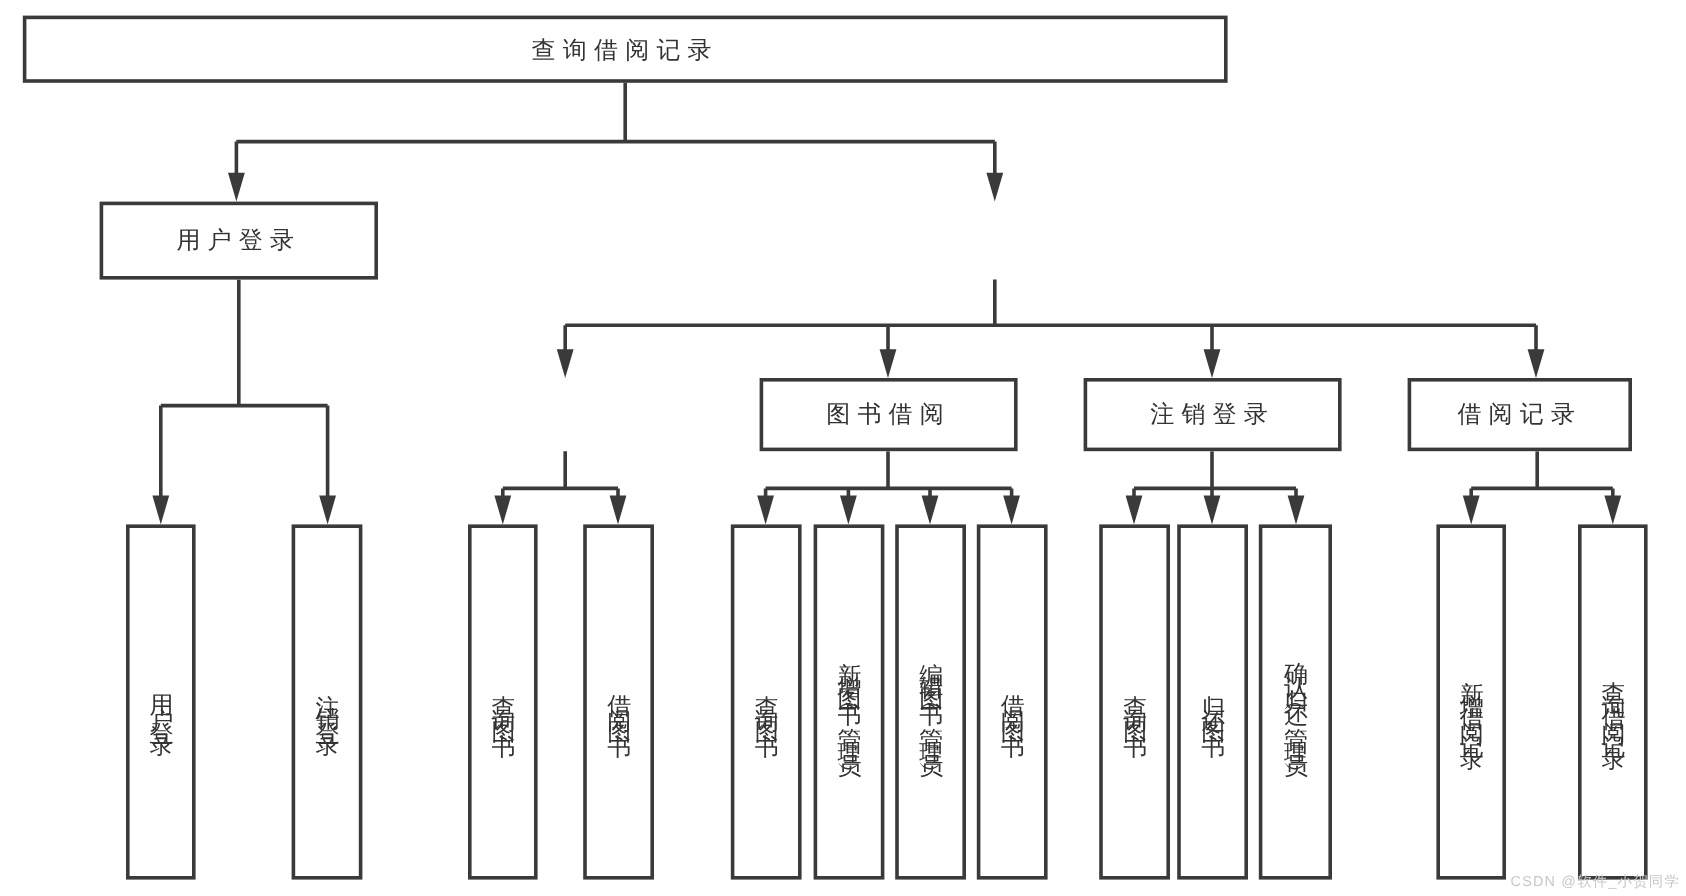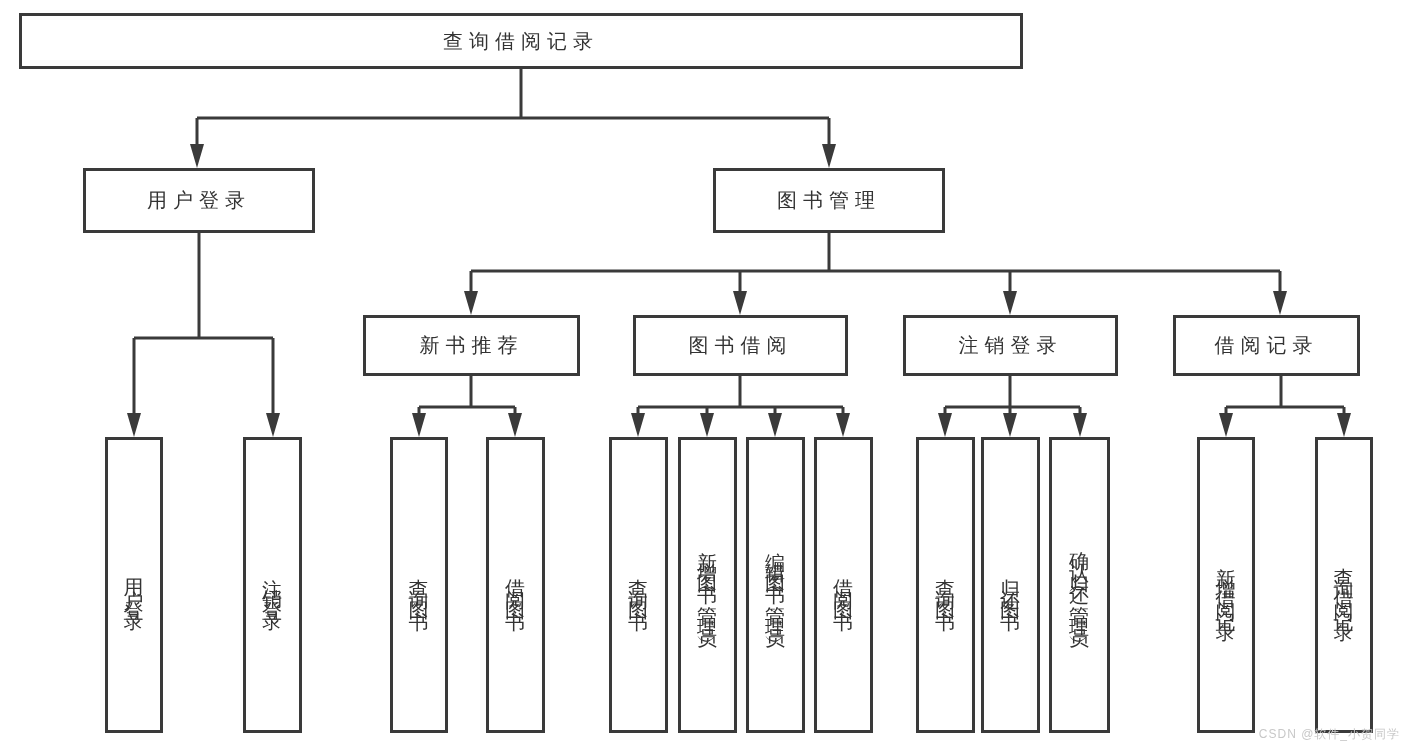--- a/index.html
+++ b/index.html
@@ -86,27 +86,21 @@
     <polygon points="1337,413 1351,413 1344,437"></polygon>
   </svg>
 
   <div class="box h" style="left:19px;top:13px;width:1004px;height:56px">
     <span>查询借阅记录</span>
   </div>
 
   <div class="box h" style="left:83px;top:168px;width:232px;height:65px">
     <span>用户登录</span>
   </div>
-  <div class="box h" style="left:713px;top:168px;width:232px;height:65px">
-    <span>图书管理</span>
-  </div>
 
-  <div class="box h" style="left:363px;top:315px;width:217px;height:61px">
-    <span>新书推荐</span>
-  </div>
   <div class="box h" style="left:633px;top:315px;width:215px;height:61px">
     <span>图书借阅</span>
   </div>
   <div class="box h" style="left:903px;top:315px;width:215px;height:61px">
     <span>注销登录</span>
   </div>
   <div class="box h" style="left:1173px;top:315px;width:187px;height:61px">
     <span>借阅记录</span>
   </div>
 

